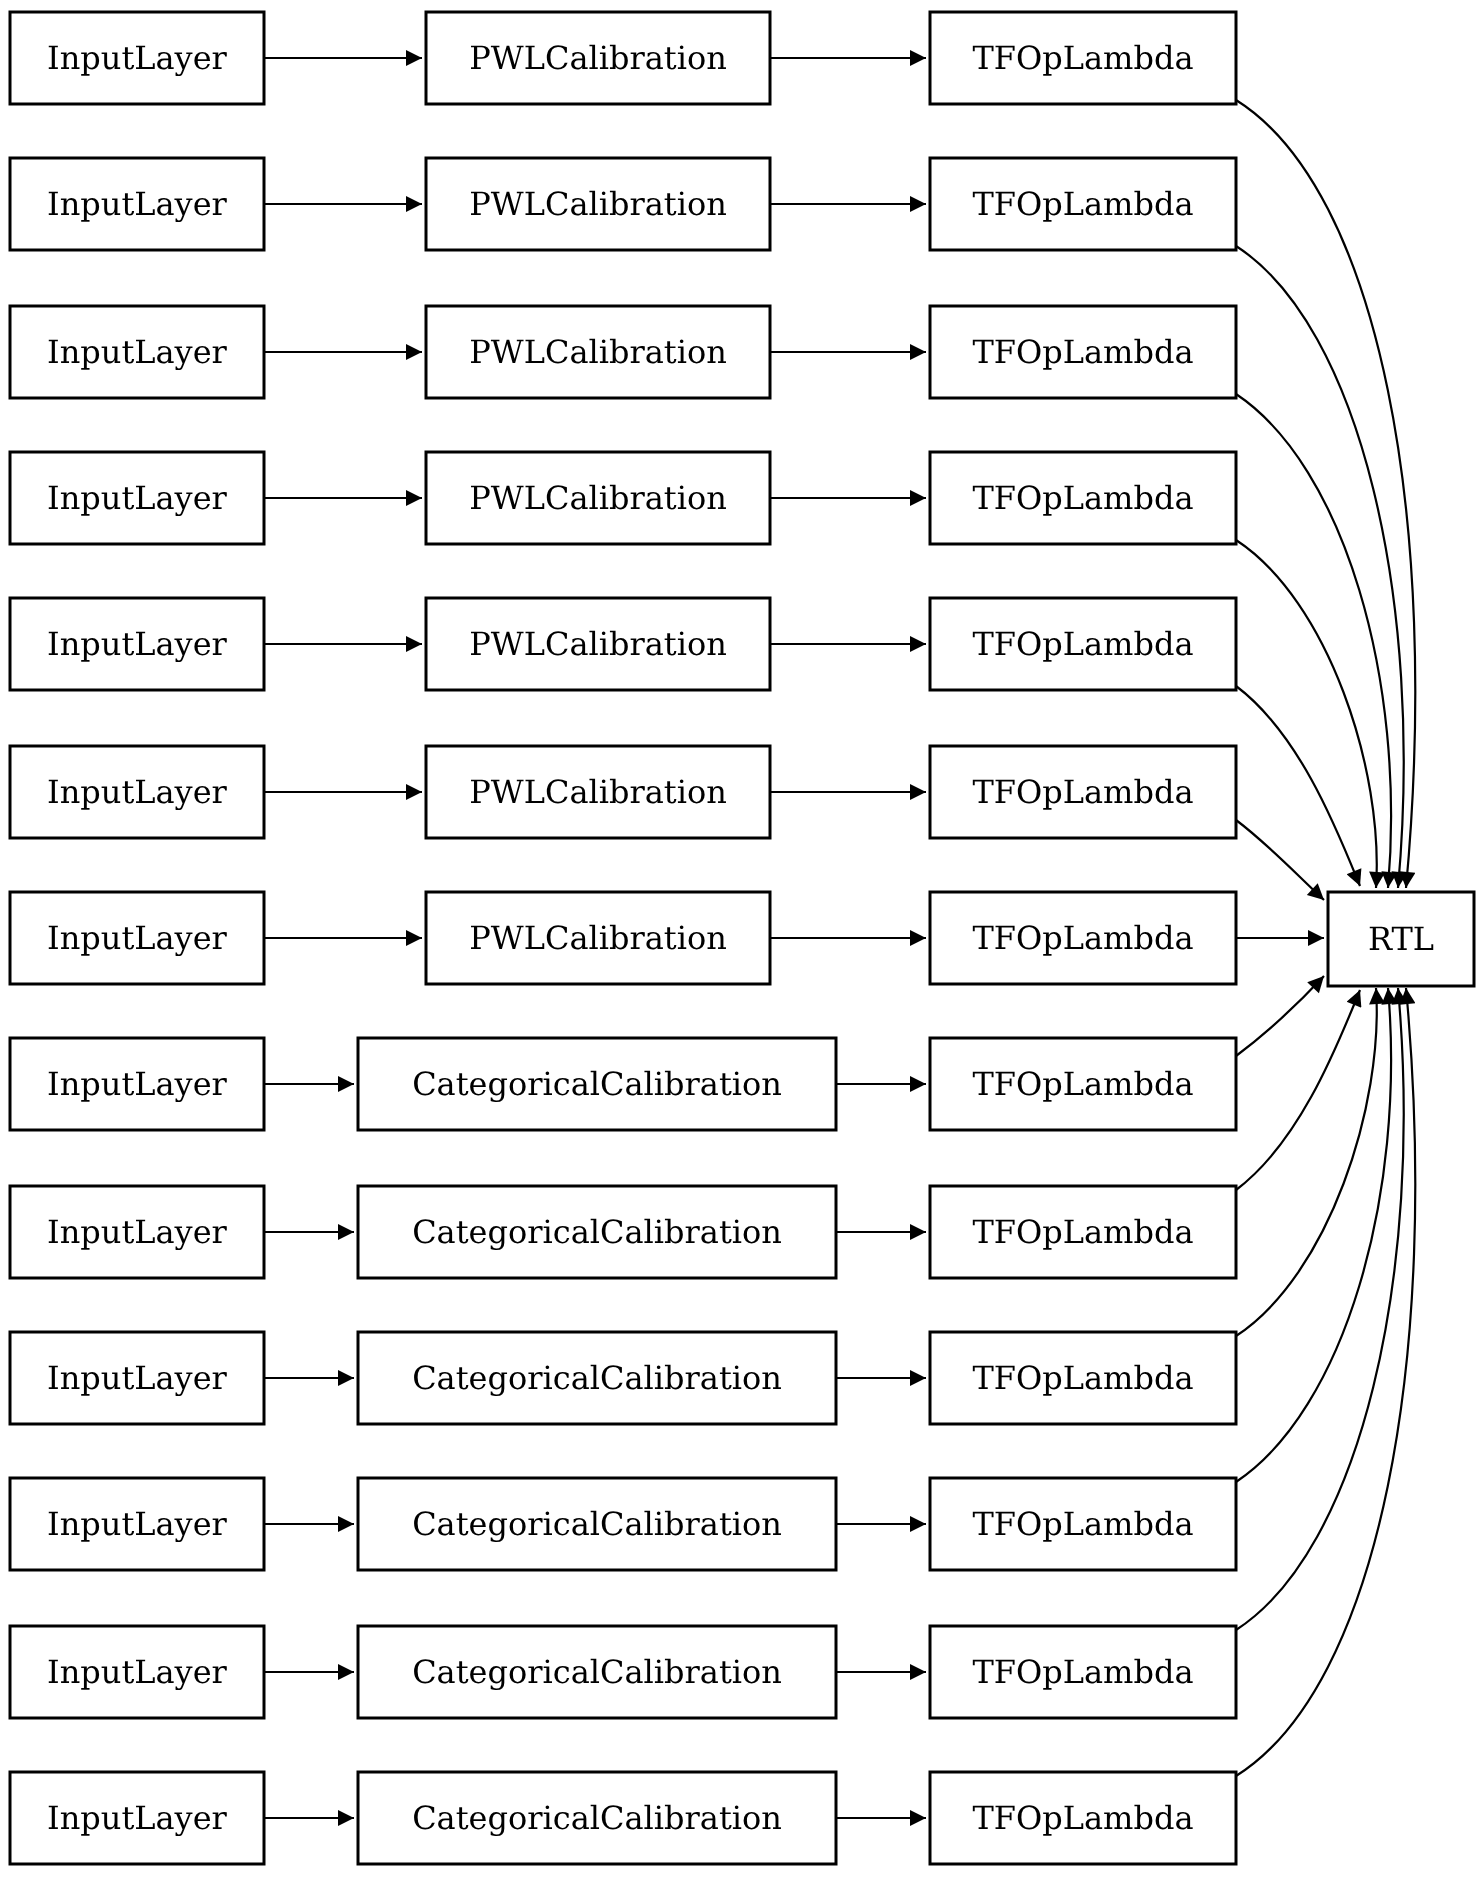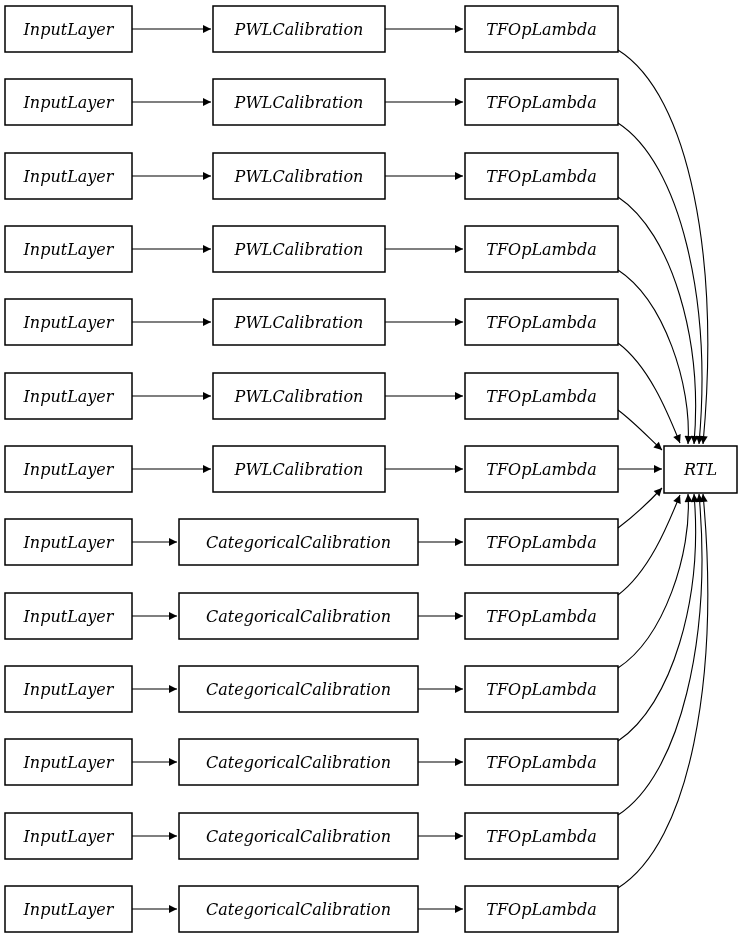--- a/index.html
+++ b/index.html
@@ -6,21 +6,20 @@
     margin: 0;
     padding: 0;
     background: #ffffff;
   }
   .canvas {
     position: relative;
     width: 741px;
     height: 940px;
     background: #ffffff;
     overflow: hidden;
-    font-style: italic;
   }
   svg text {
     font-family: "DejaVu Serif", "Liberation Serif", serif;
     font-size: 16px;
     fill: #000000;
     text-anchor: middle;
   }
   svg rect.node {
     fill: #ffffff;
     stroke: #000000;

